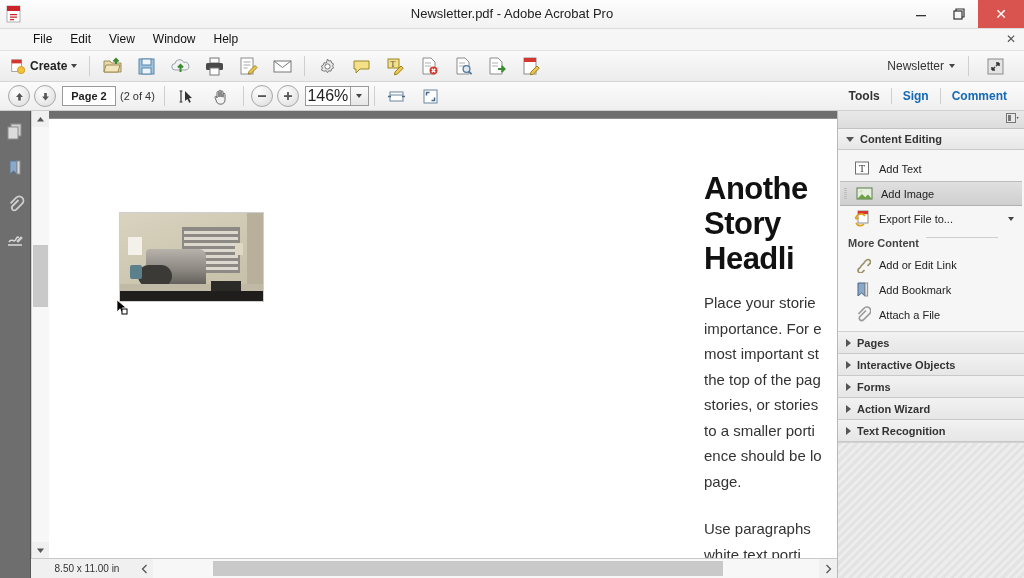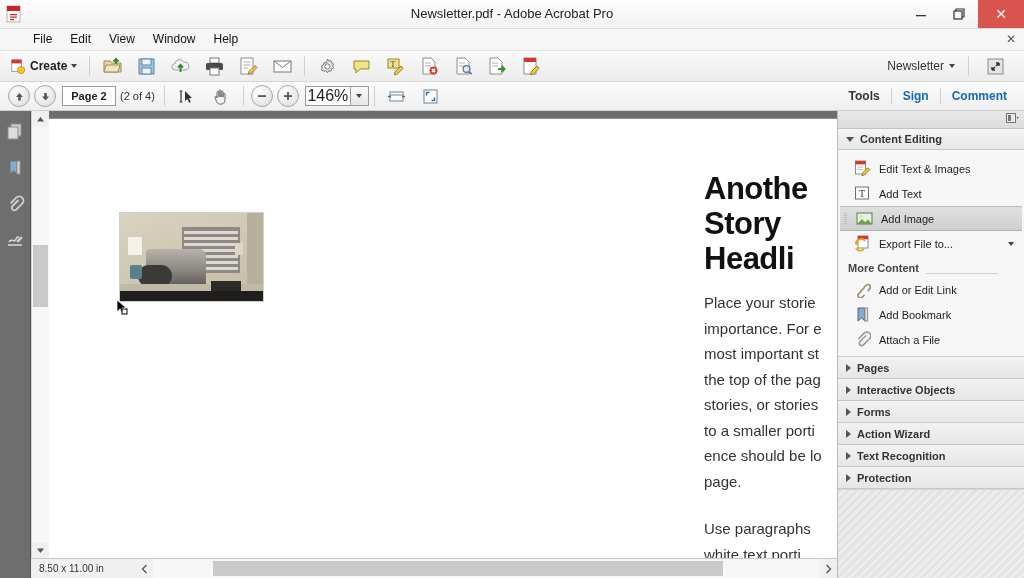--- a/index.html
+++ b/index.html
@@ -167,20 +167,21 @@
   .vsb-thumb{position:absolute;left:1px;width:15px;top:118px;height:62px;background:#c9c9c9;}
 
   
   .hbar{
     height:19px;min-height:19px;background:#f0f0f0;border-top:1px solid #c9c9c9;
     display:flex;align-items:center;position:relative;
   }
   .status-dim{
     width:96px;min-width:96px;font-size:10px;color:#333;padding-left:8px;line-height:19px;
     background:#f0f0f0;
+    text-align:center;
   }
   .hsb-arrow{width:18px;height:19px;display:flex;align-items:center;justify-content:center;font-size:10px;color:#555;}
   .hsb-track{flex:1;height:19px;background:#f7f7f7;position:relative;}
   .hsb-thumb{position:absolute;top:2px;height:15px;left:60px;width:510px;background:#c9c9c9;}
 
   
   .rpanel{
     width:186px;min-width:186px;background:#f1f1f1;border-left:1px solid #b9b9b9;
     display:flex;flex-direction:column;
   }
@@ -200,21 +201,21 @@
   }
   .rp-item.sel{
     background:linear-gradient(#e0e0e0,#cfcfcf);
     border-top:1px solid #bdbdbd;border-bottom:1px solid #b0b0b0;
     height:23px;margin:0 2px;
   }
   .rp-item .grip{position:absolute;left:4px;top:6px;width:3px;height:12px;
     background:repeating-linear-gradient(#bdbdbd 0 1px,transparent 1px 2px);}
   .rp-ico{width:17px;height:17px;flex:none;display:flex;align-items:center;justify-content:center;}
   .rp-more{
-    display:flex;align-items:flex-end;gap:7px;padding:6px 26px 3px 10px;
+    display:flex;align-items:flex-start;gap:7px;padding:6px 26px 3px 10px;
     font-size:11px;font-weight:bold;color:#444;
   }
   .rp-more .rule{flex:1;height:1px;background:#cfcfcf;}
   .rp-dd{margin-left:auto;margin-right:10px;}
   .rp-collapsed{
     height:21px;display:flex;align-items:center;gap:6px;padding-left:8px;
     background:linear-gradient(#f2f2f2,#e6e6e6);border-bottom:1px solid #c9c9c9;
     font-size:11px;font-weight:bold;color:#333;
   }
   .rp-fill{flex:1;background:
@@ -586,31 +587,20 @@
           </svg>
         </span>
       </div>
 
       <div class="rp-section-head">
         <span class="tri-down"></span>
         <span>Content Editing</span>
       </div>
       <div class="rp-body">
 
-        <div class="rp-item">
-          <span class="rp-ico">
-            <svg width="17" height="17" viewBox="0 0 17 17">
-              <rect x="1.5" y="1" width="10" height="13" fill="#fff" stroke="#8c8c8c"></rect>
-              <rect x="1.5" y="1" width="10" height="3.4" fill="#d5372f"></rect>
-              <path d="M3.5 7h6M3.5 9.5h5" stroke="#b6b6b6"></path>
-              <path d="M8.5 13l5.2-5.2 2 2L10.5 15l-2.6.6z" fill="#f1c84b" stroke="#9b7f1e"></path>
-            </svg>
-          </span>
-          <span>Edit Text &amp; Images</span>
-        </div>
 
         <div class="rp-item">
           <span class="rp-ico">
             <svg width="17" height="17" viewBox="0 0 17 17">
               <rect x="1.5" y="2" width="13" height="12" fill="#fff" stroke="#6e6e6e"></rect>
               <text x="5" y="12" font-size="10" font-family="Liberation Serif, serif" fill="#333">T</text>
             </svg>
           </span>
           <span>Add Text</span>
         </div>
@@ -689,21 +679,17 @@
         <span>Forms</span>
       </div>
       <div class="rp-collapsed">
         <span class="tri-right"></span>
         <span>Action Wizard</span>
       </div>
       <div class="rp-collapsed">
         <span class="tri-right"></span>
         <span>Text Recognition</span>
       </div>
-      <div class="rp-collapsed">
-        <span class="tri-right"></span>
-        <span>Protection</span>
-      </div>
 
       <div class="rp-fill"></div>
     </div>
   </div>
 </div>
 
 </body></html>

